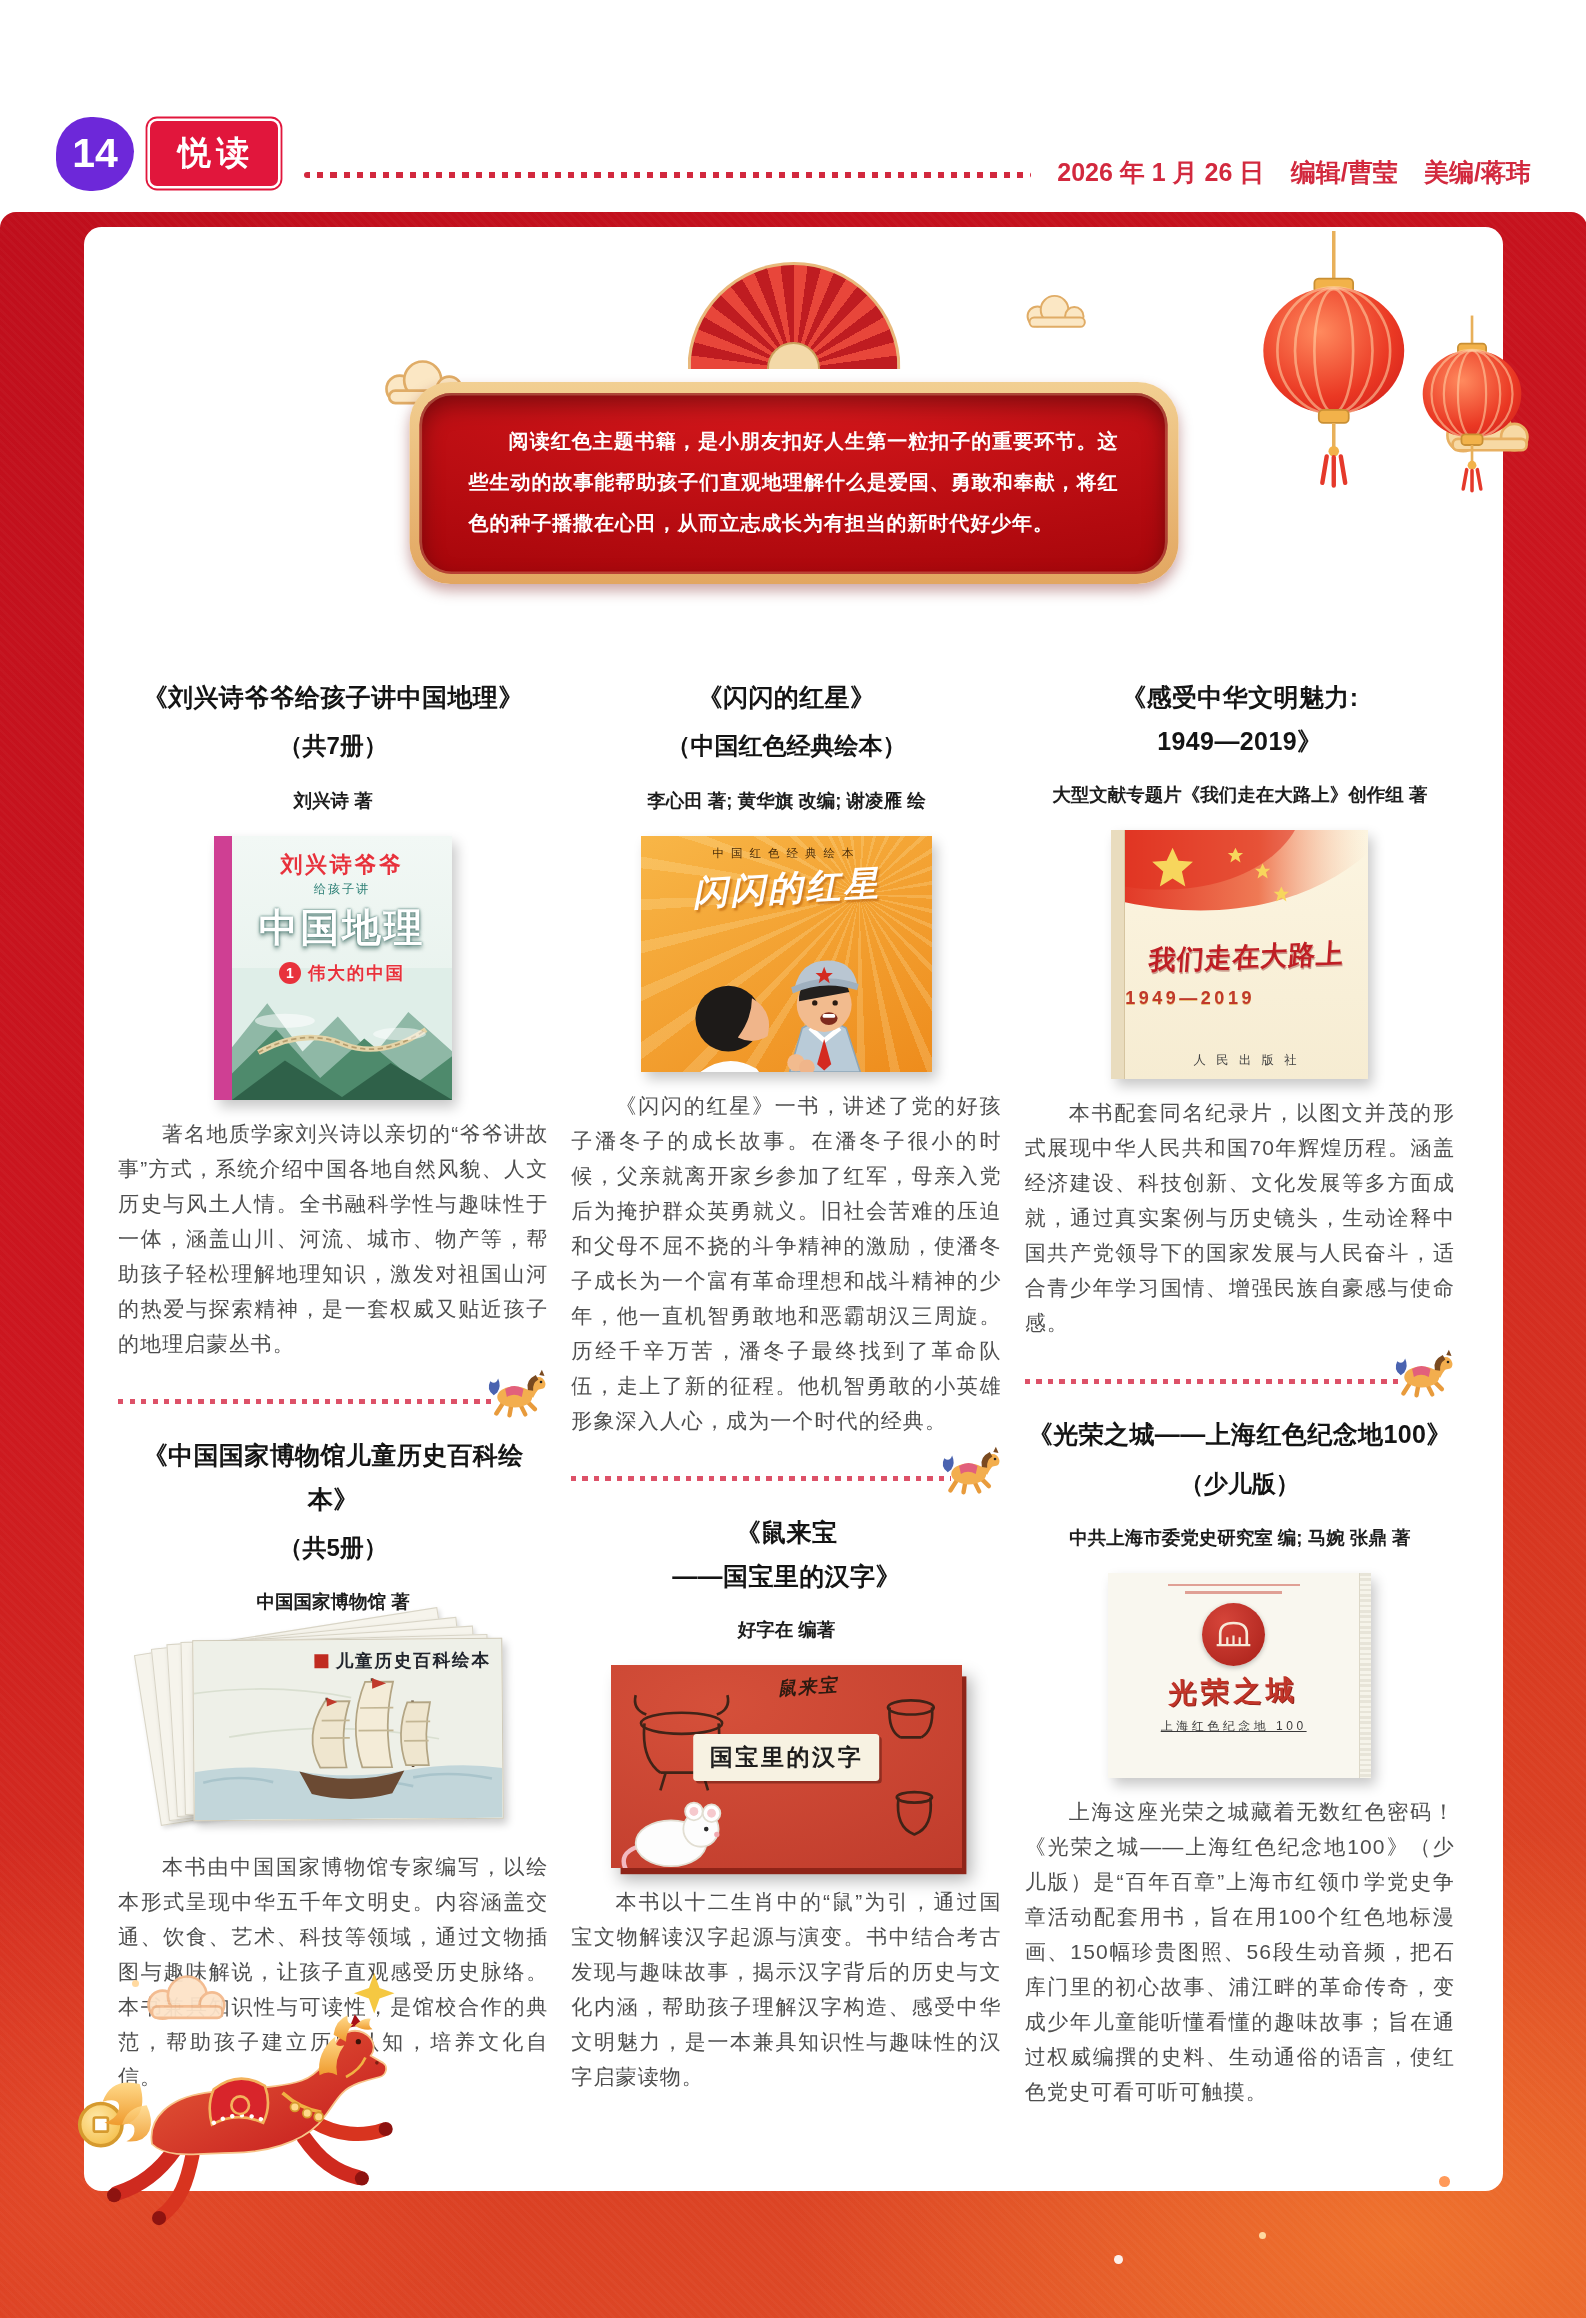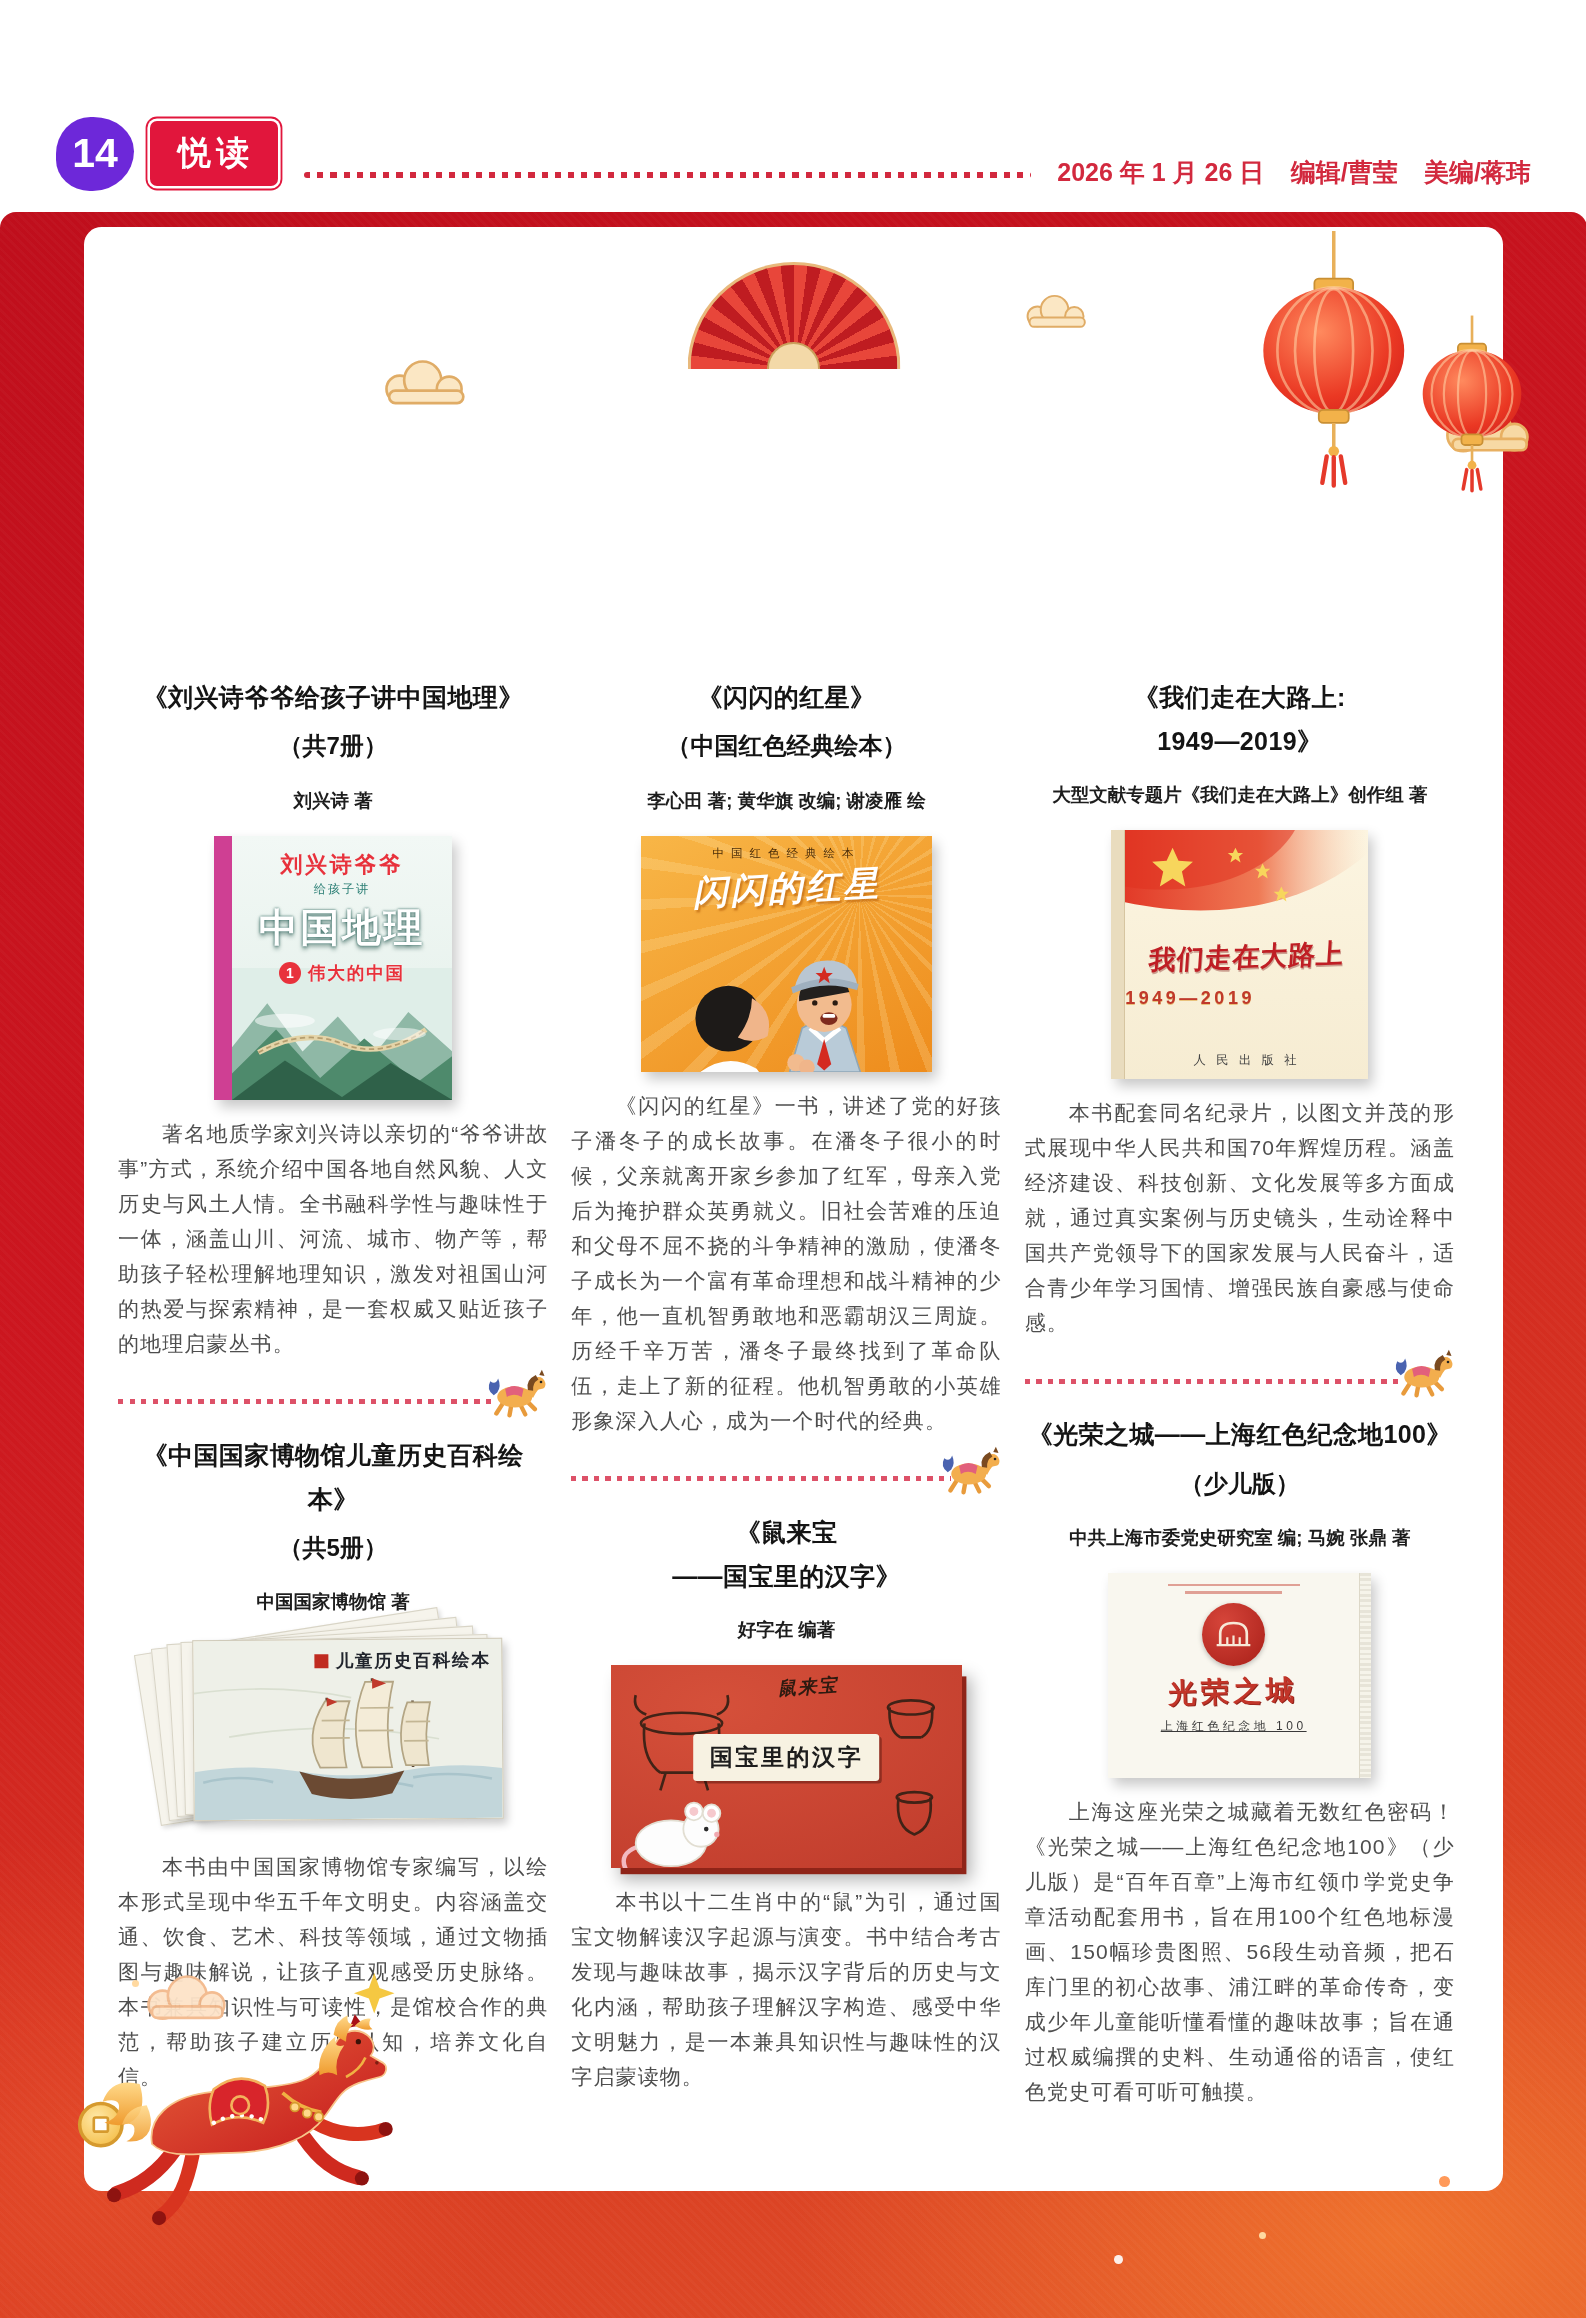--- a/index.html
+++ b/index.html
@@ -184,20 +184,25 @@
   </svg>
   <svg class="cloud-svg" style="left:935px;top:65px;" width="79" height="42" viewBox="0 0 120 62">
     <g stroke="#e0ac66" stroke-width="3" fill="#fbe7c4">
       <circle cx="28" cy="36" r="15"></circle>
         <circle cx="54" cy="26" r="21"></circle>
         <circle cx="84" cy="36" r="14"></circle>
       <rect x="16" y="38" width="84" height="14" rx="7"></rect>
     </g>
   </svg>
 
+  <div class="plaque">
+    <div class="plaque-inner">
+      <p>阅读红色主题书籍，是小朋友扣好人生第一粒扣子的重要环节。这些生动的故事能帮助孩子们直观地理解什么是爱国、勇敢和奉献，将红色的种子播撒在心田，从而立志成长为有担当的新时代好少年。</p>
+    </div>
+  </div>
 
   <div class="cols">
 
     <section class="col">
       <article class="book">
         <h2 class="b-title">
             <span>《刘兴诗爷爷给孩子讲中国地理》</span>
           </h2>
         <div class="b-sub">（共7册）</div>
         <div class="b-author">刘兴诗 著</div>
@@ -366,21 +371,21 @@
             <div class="cov-d-box">国宝里的汉字</div>
           </div>
         </div>
         <p class="review">本书以十二生肖中的“鼠”为引，通过国宝文物解读汉字起源与演变。书中结合考古发现与趣味故事，揭示汉字背后的历史与文化内涵，帮助孩子理解汉字构造、感受中华文明魅力，是一本兼具知识性与趣味性的汉字启蒙读物。</p>
       </article>
     </section>
 
     <section class="col">
       <article class="book">
         <h2 class="b-title">
-            <span>《我们走在大路上:</span>
+            <span>《感受中华文明魅力:</span>
             <span class="t2">1949—2019》</span>
           </h2>
 
         <div class="b-author">大型文献专题片《我们走在大路上》创作组 著</div>
         <div class="cover-wrap">
           <div class="cover cov-e">
             <div class="cov-e-spine"></div>
             <div class="cov-e-main">
               <svg class="cov-e-flag" viewBox="0 0 286 118" preserveAspectRatio="none">
                 <defs>

